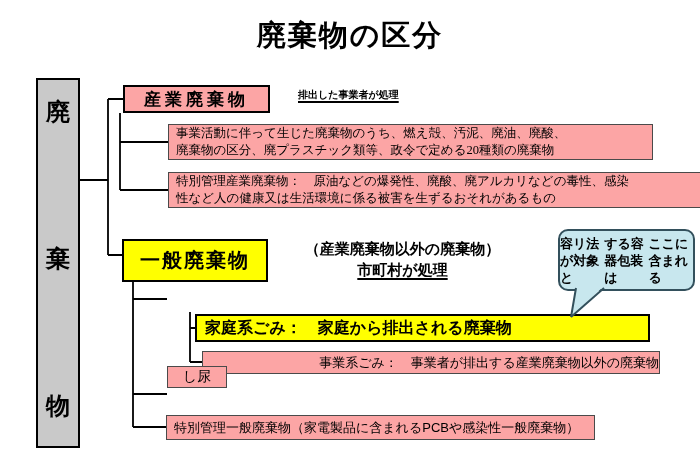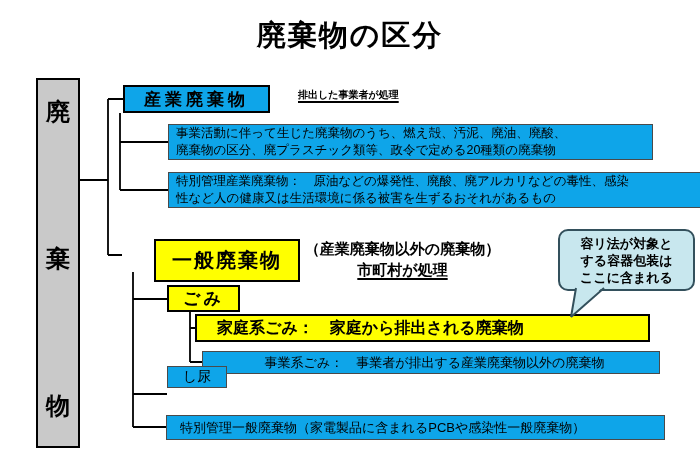--- a/index.html
+++ b/index.html
@@ -14,48 +14,48 @@
     font-size:29px;font-weight:bold;letter-spacing:2px;
   }
   .bar{
     position:absolute;left:36px;top:78px;width:44px;height:370px;
     background:#c9c9c9;border:2px solid #000;box-sizing:border-box;
     display:flex;flex-direction:column;justify-content:space-between;
     align-items:center;padding:16px 0 24px 0;
     font-size:24px;font-weight:bold;
   }
   svg.lines{position:absolute;left:0;top:0;pointer-events:none;}
-  .box{position:absolute;box-sizing:border-box;background:#0ea5e9;border:2px solid #000;
+  .box{position:absolute;box-sizing:border-box;background:#fca5a5;border:2px solid #000;
        display:flex;align-items:center;justify-content:center;}
   .yellow{background:#ffff00;}
   .lbl-industrial{left:123px;top:85px;width:147px;height:28px;font-size:17px;font-weight:bold;letter-spacing:4px;}
-  .lbl-general{left:122px;top:239px;width:146px;height:43px;font-size:20px;font-weight:bold;letter-spacing:2px;margin-left:32px;}
+  .lbl-general{left:122px;top:239px;width:146px;height:43px;font-size:20px;font-weight:bold;letter-spacing:2px;}
   .lbl-gomi{left:167px;top:285px;width:73px;height:27px;font-size:17px;font-weight:bold;letter-spacing:3px;}
-  .lbl-household{left:195px;top:314px;width:455px;height:28px;font-size:16px;font-weight:bold;justify-content:flex-start;padding-left:20px;}
+  .lbl-household{left:195px;top:314px;width:455px;height:28px;font-size:16px;font-weight:bold;justify-content:flex-start;padding-left:8px;}
   .desc{border-width:1px;border-color:#4a4a4a;font-size:12.5px;line-height:17px;
         flex-direction:column;align-items:flex-start;justify-content:center;padding-left:7px;}
-  .desc div{white-space:nowrap;}
+  .desc div{white-space:nowrap;font-family:Liberation Serif, serif;}
   .desc1{left:168px;top:124px;width:485px;height:36px;}
   .desc2{left:168px;top:172px;width:536px;height:36px;}
   .lbl-business{left:202px;top:351px;width:458px;height:23px;border-width:1px;border-color:#4a4a4a;
-                font-size:13px;justify-content:center;padding-left:7px;white-space:nowrap;}
+                font-size:13px;justify-content:flex-end;padding-left:7px;white-space:nowrap;}
   .lbl-shinyo{left:167px;top:366px;width:60px;height:22px;border-width:1px;border-color:#4a4a4a;font-size:14px;}
-  .lbl-special{left:166px;top:415px;width:499px;height:25px;border-width:1px;border-color:#4a4a4a;
-               font-size:13px;justify-content:flex-start;padding-left:13px;white-space:nowrap;}
+  .lbl-special{left:166px;top:415px;width:429px;height:25px;border-width:1px;border-color:#4a4a4a;
+               font-size:13px;justify-content:flex-start;padding-left:7px;white-space:nowrap;}
   .handler{
     position:absolute;left:298px;top:88px;font-size:10px;font-weight:bold;
     text-decoration:underline;text-underline-offset:3px;text-decoration-thickness:2px;
   }
   .note{position:absolute;left:295px;top:238px;width:215px;text-align:center;
         font-size:15px;font-weight:bold;line-height:21px;}
   .note .u{text-decoration:underline;text-underline-offset:3px;text-decoration-thickness:2px;}
   .callout{
     position:absolute;left:558px;top:229px;width:137px;height:62px;box-sizing:border-box;
     background:#c8e7ee;border:2px solid #33505c;border-radius:10px;
-    display:flex;flex-direction:column;align-items:center;justify-content:center;
+    display:flex;align-items:center;justify-content:center;
     font-size:13px;font-weight:bold;line-height:17px;z-index:1;
   }
   svg.tail{position:absolute;left:0;top:0;z-index:2;pointer-events:none;}
 </style>
 </head>
 <body>
 
 <div class="stage">
 
   <div class="title">廃棄物の区分</div>
@@ -114,23 +114,20 @@
     <div>容リ法が対象と</div>
     <div>する容器包装は</div>
     <div>ここに含まれる</div>
   </div>
 
   <svg class="tail" width="700" height="465" viewBox="0 0 700 465">
     <polygon points="576,286 604,286 571,317" fill="#c8e7ee"></polygon>
     <path d="M576,288 L571,317 M604,288 L571,317" stroke="#33505c" stroke-width="2" fill="none"></path>
   </svg>
 
-  <div class="box yellow lbl-gomi">
-    <span>ごみ</span>
-  </div>
 
   <div class="box yellow lbl-household">
     <span>家庭系ごみ：　家庭から排出される廃棄物</span>
   </div>
 
   <div class="box lbl-business">
     <span>事業系ごみ：　事業者が排出する産業廃棄物以外の廃棄物</span>
   </div>
 
   <div class="box lbl-shinyo">

